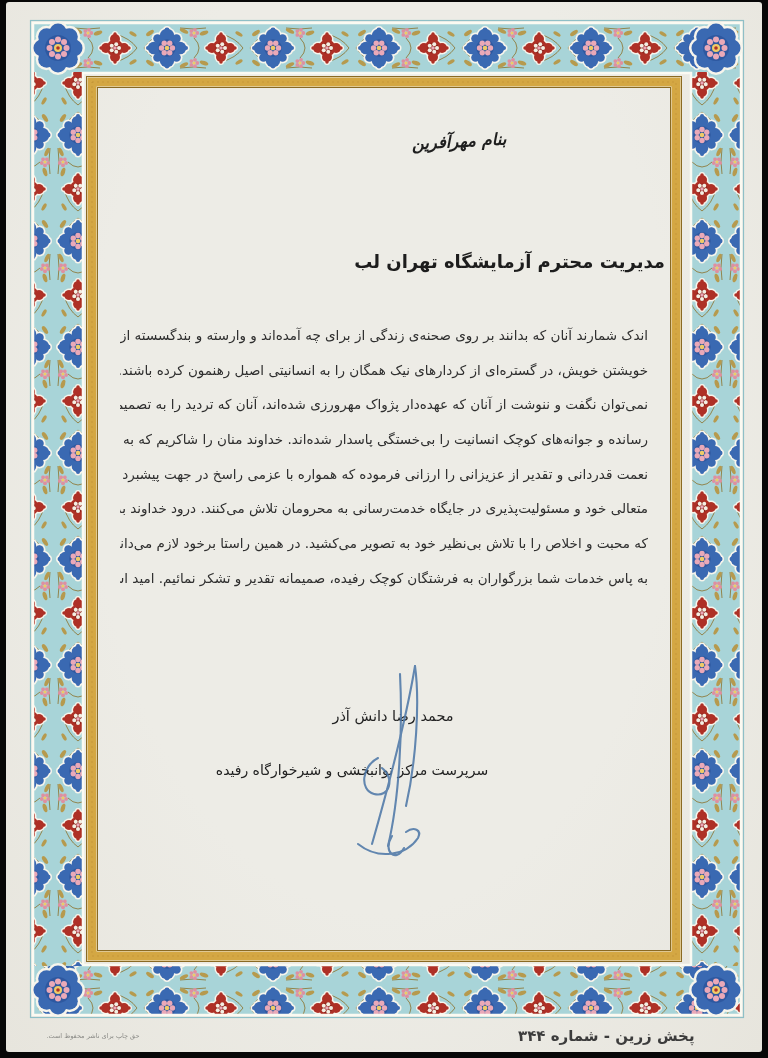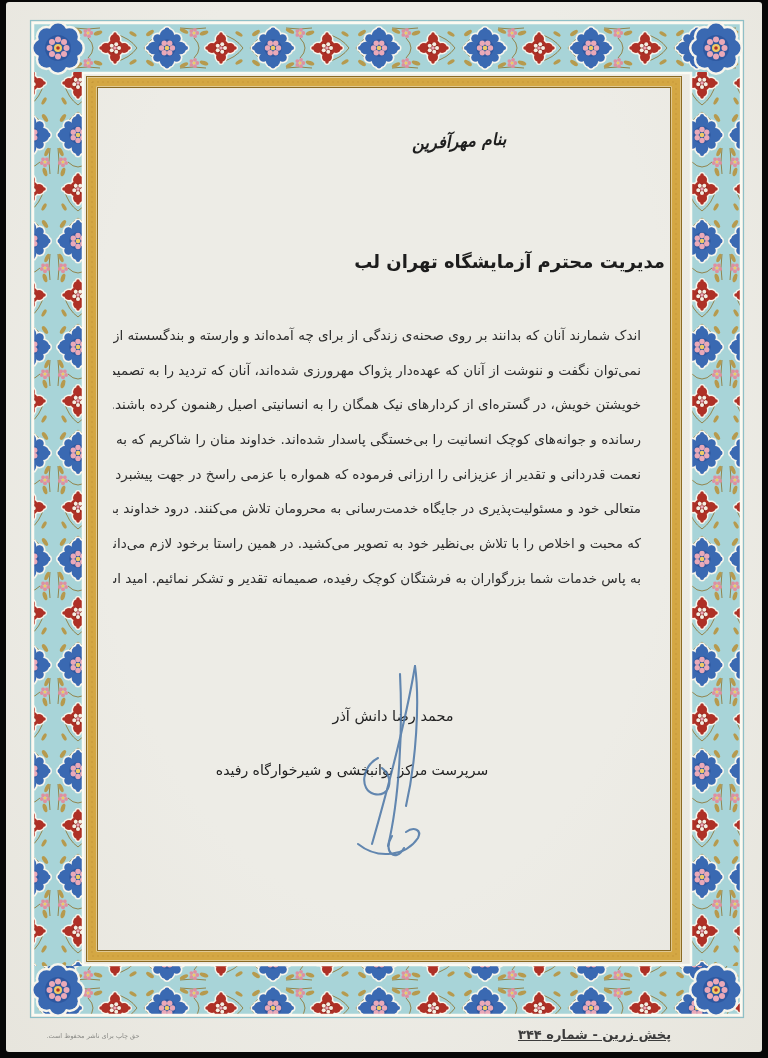--- a/index.html
+++ b/index.html
@@ -19,41 +19,41 @@
     left:378px;top:130px;width:150px;text-align:center;
     font-size:16.5px;font-weight:bold;font-style:italic;
     transform:rotate(-3deg);color:#1f1f1f;
   }
   .heading{
     right:97px;top:249px;width:420px;text-align:right;
     font-size:18px;font-weight:bold;color:#1d1d1d;
     white-space:nowrap;
   }
   .body-block{
-    right:121px;top:316px;width:528px;
+    right:114px;top:316px;width:528px;
     font-size:13.5px;color:#2e2e2e;
   }
   .bline{
     height:34.7px;line-height:34.7px;overflow:hidden;
     text-align:justify;text-align-last:justify;text-justify:inter-word;
     white-space:nowrap;
   }
   .bline.center{text-align:center;text-align-last:center;}
   .sig-name{
     left:312px;top:706px;width:150px;text-align:center;
     font-size:14.5px;font-weight:normal;color:#222;
   }
   .sig-title{
     left:176px;top:760px;width:340px;text-align:center;
     font-size:14px;color:#222;
   }
   .scribble{position:absolute;left:0;top:0;width:756px;height:1050px;pointer-events:none;}
   .footer-pub{
     right:24px;top:1025px;width:220px;text-align:left;
-    font-size:13px;font-weight:bold;color:#3c3c3c;text-decoration:underline;
+    font-size:15px;font-weight:bold;color:#3c3c3c;
   }
   .footer-copy{
     left:22px;top:1030px;width:130px;text-align:center;direction:rtl;
     font-size:6.5px;color:#8a8a86;
   }
 </style>
 </head>
 <body>
 
 <div class="paper">
@@ -249,22 +249,22 @@
     <rect x="86" y="80" width="584" height="874" fill="none" stroke="#b8892f" stroke-width="1" stroke-dasharray="2 3" opacity="0.5"></rect>
     <rect x="91.5" y="85.5" width="573" height="863" fill="none" stroke="#8a6a23" stroke-width="1"></rect>
   </svg>
 
   <div class="txt bismillah">بنام مهرآفرین</div>
 
   <div class="txt heading">مدیریت محترم آزمایشگاه تهران لب</div>
 
   <div class="txt body-block">
     <div class="bline">اندک شمارند آنان که بدانند بر روی صحنه‌ی زندگی از برای چه آمده‌اند و وارسته و بندگسسته از</div>
+    <div class="bline">خویشتن خویش، در گستره‌ای از کردارهای نیک همگان را به انسانیتی اصیل رهنمون کرده باشند.</div>
     <div class="bline">نمی‌توان نگفت و ننوشت از آنان که عهده‌دار پژواک مهرورزی شده‌اند، آنان که تردید را به تصمیم</div>
-    <div class="bline">خویشتن خویش، در گستره‌ای از کردارهای نیک همگان را به انسانیتی اصیل رهنمون کرده باشند.</div>
     <div class="bline">رسانده و جوانه‌های کوچک انسانیت را بی‌خستگی پاسدار شده‌اند. خداوند منان را شاکریم که به ما</div>
     <div class="bline">نعمت قدردانی و تقدیر از عزیزانی را ارزانی فرموده که همواره با عزمی راسخ در جهت پیشبرد اهداف</div>
     <div class="bline">متعالی خود و مسئولیت‌پذیری در جایگاه خدمت‌رسانی به محرومان تلاش می‌کنند. درود خداوند بر شما</div>
     <div class="bline">که محبت و اخلاص را با تلاش بی‌نظیر خود به تصویر می‌کشید. در همین راستا برخود لازم می‌دانیم</div>
     <div class="bline">به پاس خدمات شما بزرگواران به فرشتگان کوچک رفیده، صمیمانه تقدیر و تشکر نمائیم. امید است</div>
   </div>
 
   <div class="txt sig-name">محمد رضا دانش آذر</div>
   <div class="txt sig-title">سرپرست مرکز توانبخشی و شیرخوارگاه رفیده</div>
 

